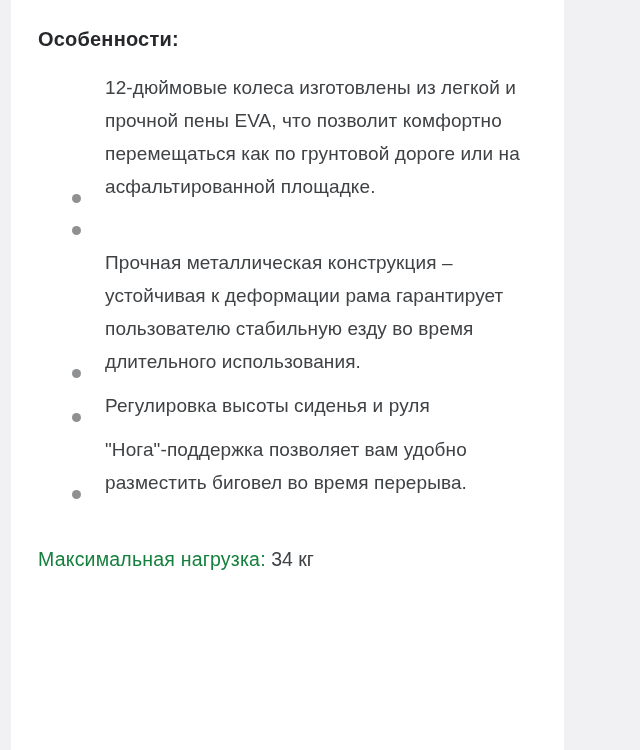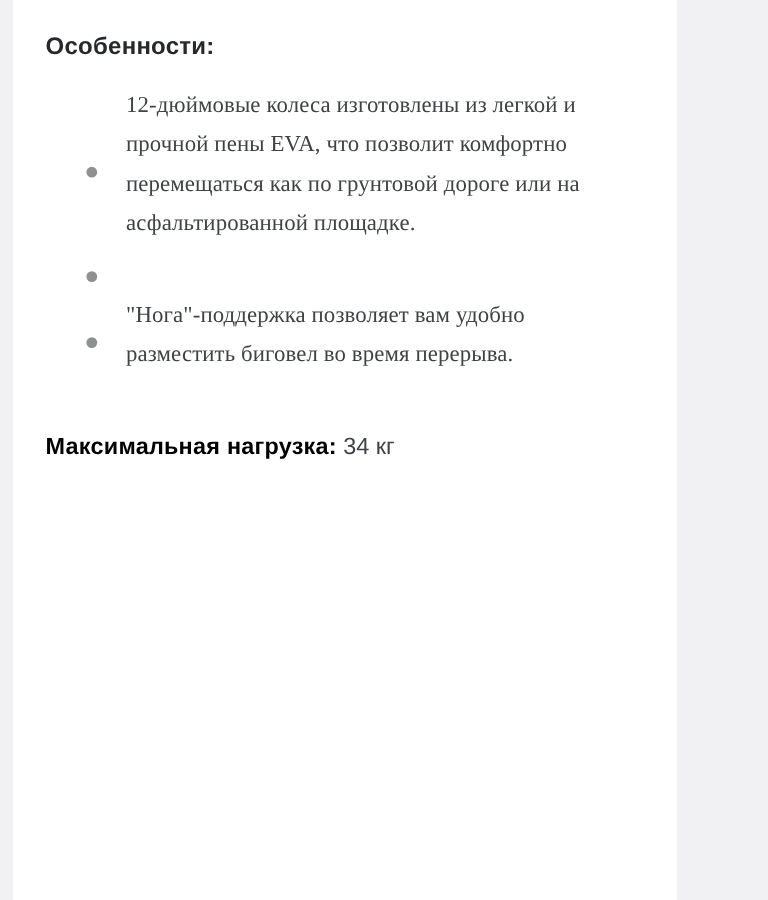--- a/index.html
+++ b/index.html
@@ -39,23 +39,22 @@
   }
 
   .features-list {
     list-style: none;
     margin: 0;
     padding: 0;
   }
 
   .features-list li {
     display: flex;
-    align-items: center;
+    align-items: flex-end;
     margin-bottom: 11px;
-    font-family: Liberation Serif, serif;
   }
 
   .bullet {
     flex: 0 0 auto;
     width: 9px;
     height: 9px;
     border-radius: 50%;
     background: #8f9092;
     margin: 12px 24px 0 34px;
   }
@@ -69,22 +68,22 @@
     letter-spacing: 0.1px;
   }
 
   .max-load {
     margin-top: 44px;
     font-size: 19.5px;
     line-height: 33px;
   }
 
   .spec-label {
-    font-weight: 700;
-    color: #000000;
+    font-weight: 400;
+    color: #15803d;
     letter-spacing: 0.2px;
   }
 
   .spec-value {
     font-weight: 400;
     color: #3f4245;
   }
 </style>
 </head>
 <body>
@@ -100,20 +99,31 @@
         <span class="item-text">12-дюймовые колеса изготовлены из легкой и
 прочной пены EVA, что позволит комфортно
 перемещаться как по грунтовой дороге или на
 асфальтированной площадке.</span>
       </li>
       <li>
         <span class="bullet"></span>
       </li>
       <li>
         <span class="bullet"></span>
+        <span class="item-text">Прочная металлическая конструкция –
+устойчивая к деформации рама гарантирует
+пользователю стабильную езду во время
+длительного использования.</span>
+      </li>
+      <li>
+        <span class="bullet"></span>
+        <span class="item-text">Регулировка высоты сиденья и руля</span>
+      </li>
+      <li>
+        <span class="bullet"></span>
         <span class="item-text">"Нога"-поддержка позволяет вам удобно
 разместить биговел во время перерыва.</span>
       </li>
     </ul>
 
     <p class="max-load"><span class="spec-label">Максимальная нагрузка:</span> <span class="spec-value">34 кг</span></p>
 
   </div>
 </div>
 

